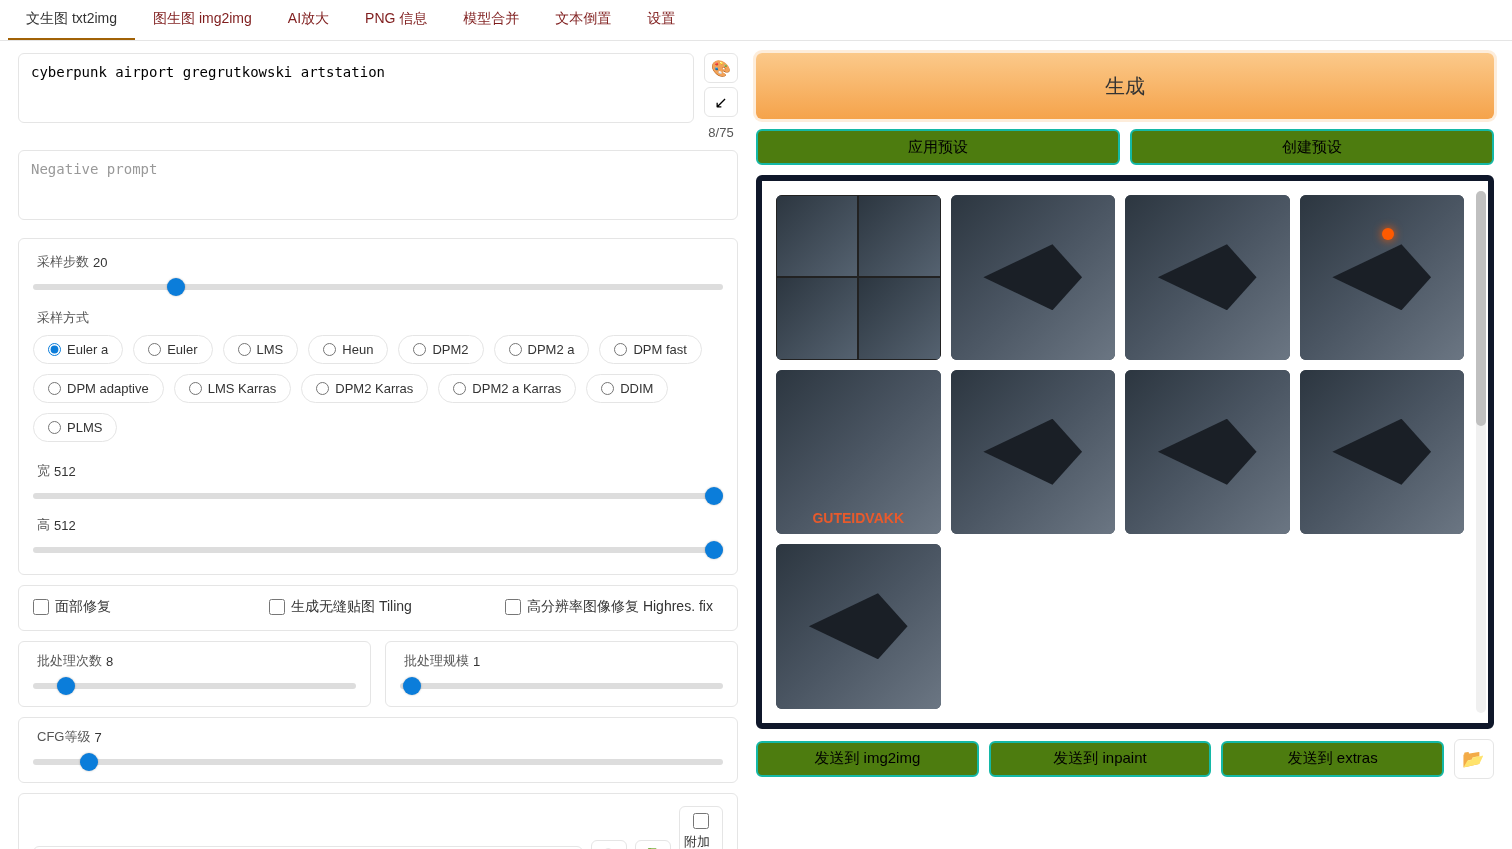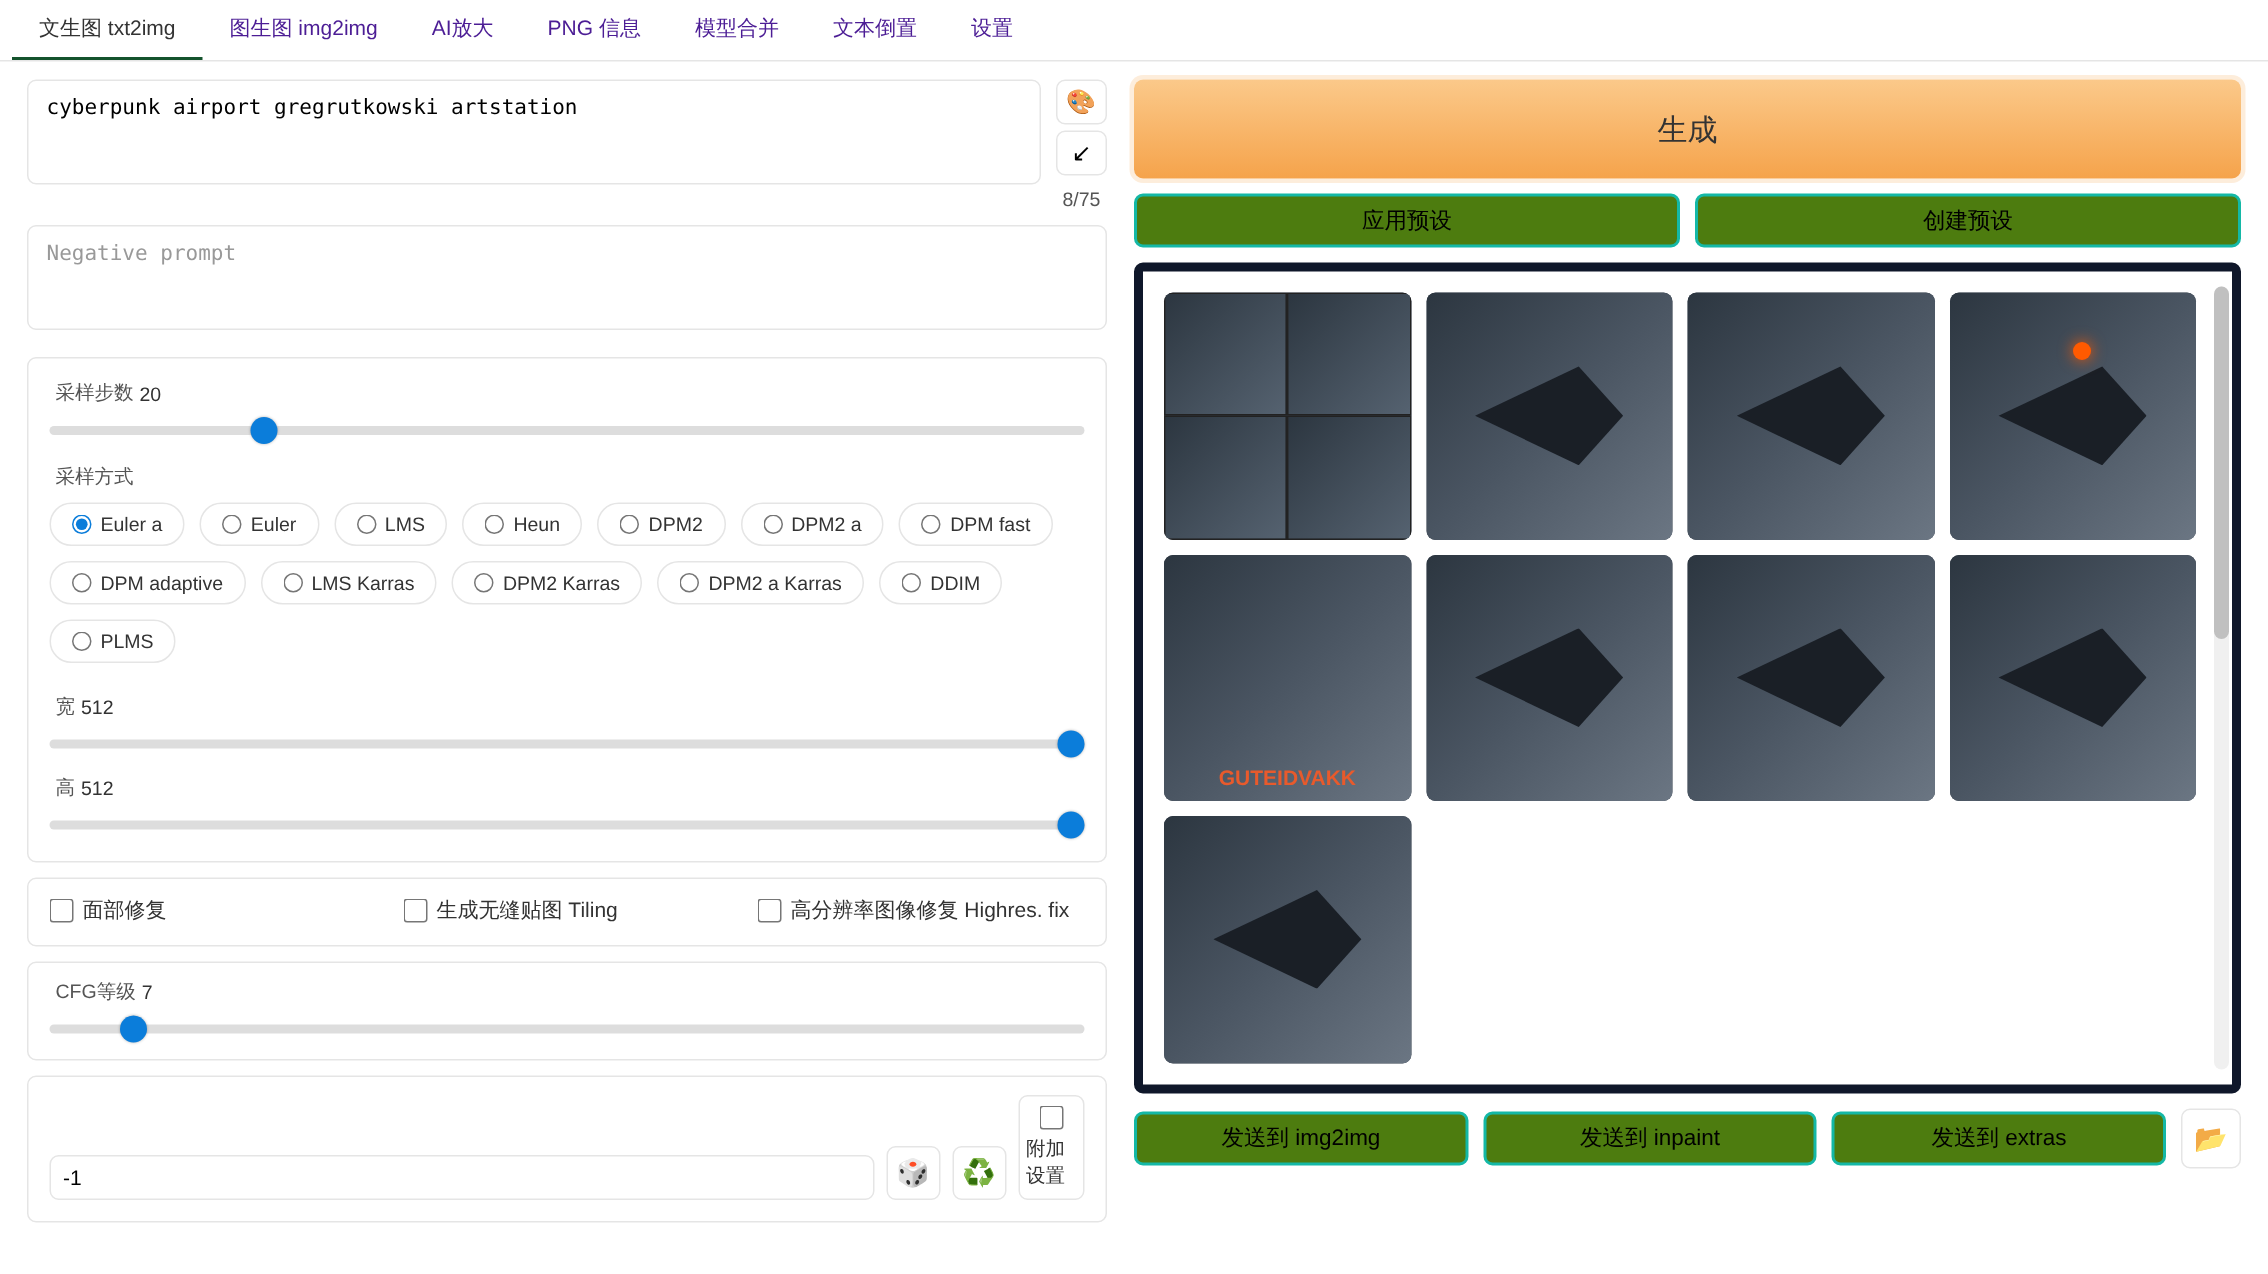--- a/index.html
+++ b/index.html
@@ -1,20 +1,20 @@
 <!DOCTYPE html>
 <html><head>
 <meta charset="utf-8">
 <style>
 * { box-sizing: border-box; margin: 0; padding: 0; }
 body { font-family: -apple-system, "Segoe UI", Arial, sans-serif; font-size: 14px; color: #333; background: #fff; }
 .container { display: flex; flex-direction: column; width: 1512px; }
 .tabs { display: flex; border-bottom: 1px solid #e5e5e5; padding: 0 8px; }
-.tab { padding: 10px 18px; cursor: pointer; color: #4c1d95; }
-.tab.active { color: #333; border-bottom: 2px solid #14532d; font-weight: 500; }
+.tab { padding: 10px 18px; cursor: pointer; color: #7f1d1d; }
+.tab.active { color: #333; border-bottom: 2px solid #a16207; font-weight: 500; }
 .main { display: flex; padding: 12px 18px; gap: 18px; }
 .left-col { flex: 0 0 720px; display: flex; flex-direction: column; gap: 10px; }
 .right-col { flex: 1; display: flex; flex-direction: column; gap: 10px; }
 .prompt-row { display: flex; gap: 10px; align-items: flex-start; }
 .prompt-box { flex: 1; border: 1px solid #e5e5e5; border-radius: 6px; padding: 10px 12px; min-height: 70px; font-size: 14px; resize: none; outline: none; }
 .prompt-box::placeholder { color: #999; }
 .prompt-side { display: flex; flex-direction: column; gap: 4px; align-items: center; }
 .tiny-btn { width: 34px; height: 30px; border: 1px solid #e5e5e5; border-radius: 6px; background: #fff; cursor: pointer; display: flex; align-items: center; justify-content: center; font-size: 16px; }
 .token-count { font-size: 13px; color: #555; margin-top: 4px; }
 .panel { border: 1px solid #e5e5e5; border-radius: 6px; padding: 12px 14px 14px; position: relative; }
@@ -176,20 +176,36 @@
               <input type="checkbox" style="">
               <span>生成无缝贴图 Tiling</span>
             </label>
           <label class="check-item">
               <input type="checkbox" style="">
               <span>高分辨率图像修复 Highres. fix</span>
             </label>
         </div>
       </div>
 
+      <div class="two-col">
+        <div class="panel">
+          <div class="slider-header">
+            <span class="legend">批处理次数</span>
+            <span class="slider-value">8</span>
+          </div>
+          <input type="range" class="slider-filled" style="--fill: 47%;" value="8">
+        </div>
+        <div class="panel">
+          <div class="slider-header">
+            <span class="legend">批处理规模</span>
+            <span class="slider-value">1</span>
+          </div>
+          <input type="range" class="slider-filled" style="--fill: 3%;" value="1">
+        </div>
+      </div>
 
       <div class="panel">
         <div class="slider-header">
           <span class="legend">CFG等级</span>
           <span class="slider-value">7</span>
         </div>
         <input type="range" class="slider-filled" style="--fill: 21%;" value="7">
       </div>
 
       <div class="panel">

